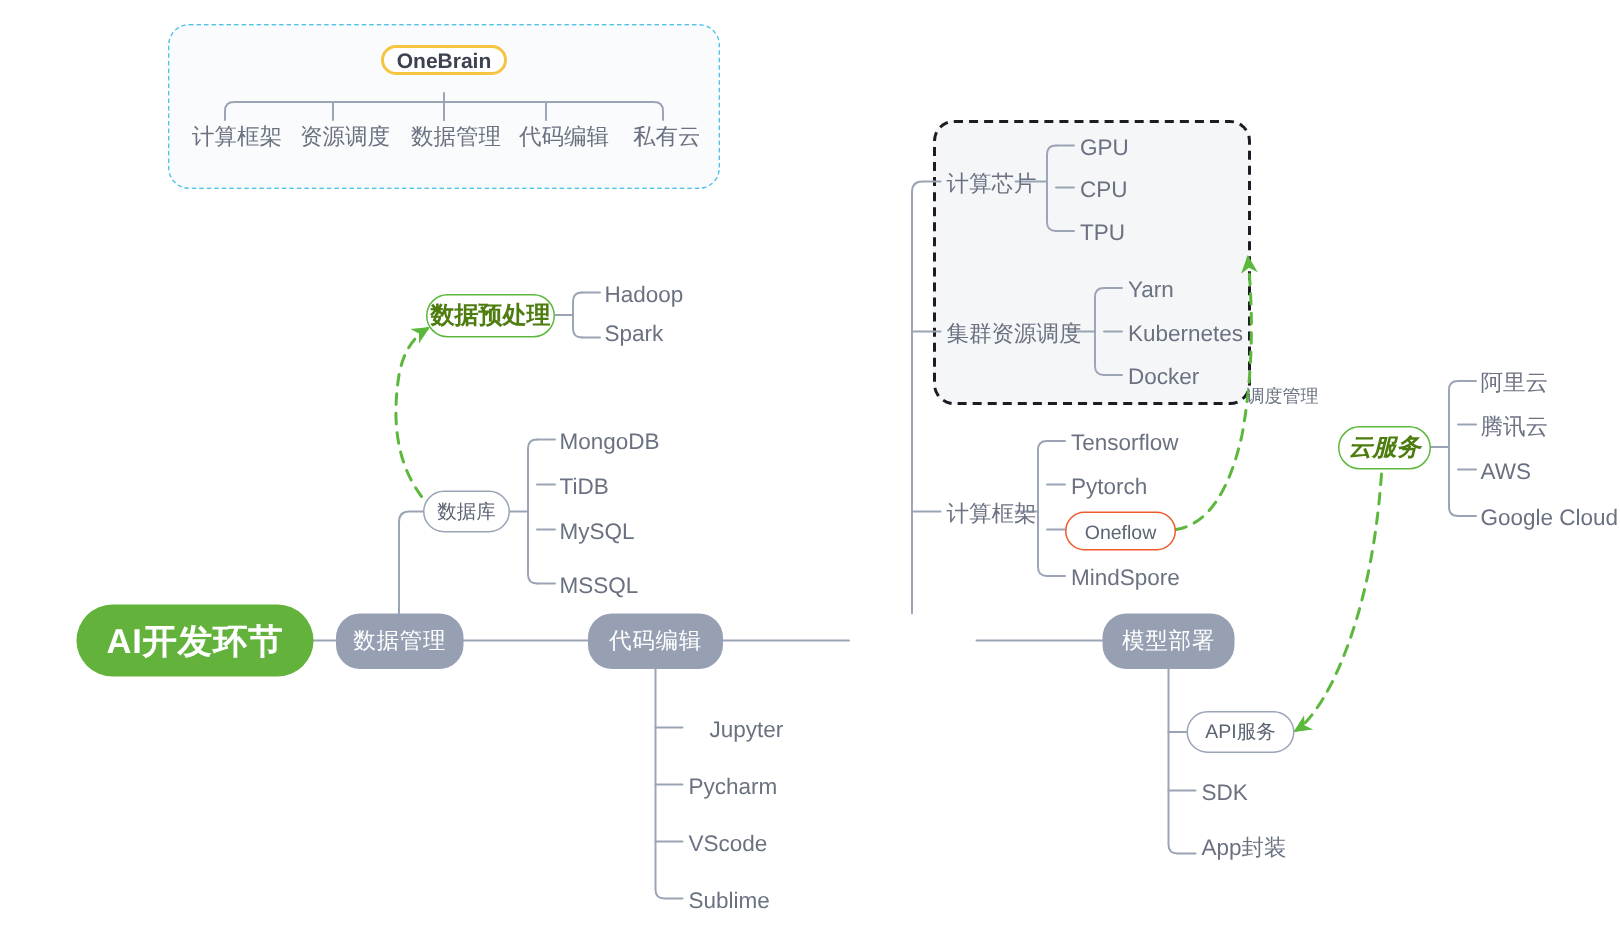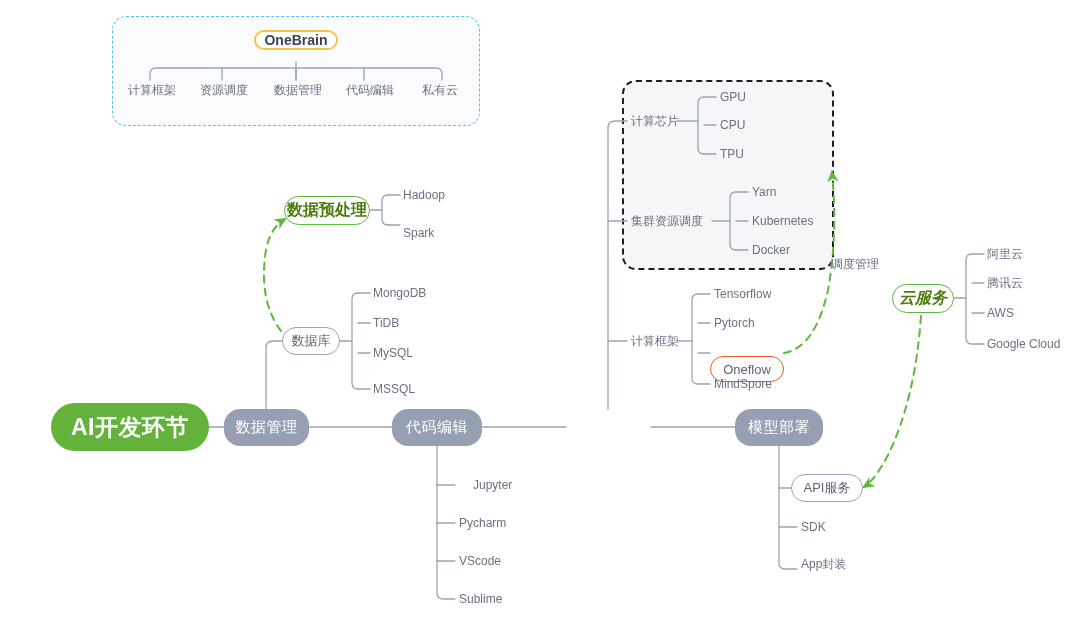--- a/index.html
+++ b/index.html
@@ -81,21 +81,21 @@
     color: #3c4250;
     font-size: 14px;
     font-weight: bold;
     border: 2px solid #f5c542;
     border-radius: 17px;
   }
   
   .leaf {
     position: absolute;
     color: #6a7180;
-    font-size: 12px;
+    font-size: 15px;
     white-space: nowrap;
     line-height: 1;
   }
   
   .group-cyan {
     position: absolute;
     box-sizing: border-box;
     background: #fafbfc;
     border: 1.6px dashed #4ec3e8;
     border-radius: 14px;
@@ -226,21 +226,21 @@
     <span>代码编辑</span>
   </div>
   <div class="node spine-node" style="left:735px; top:409px; width:88px; height:37px;">
     <span>模型部署</span>
   </div>
 
   <div class="node bubble-green" style="left:284px; top:196px; width:86px; height:29px;">
     <span>数据预处理</span>
   </div>
   <div class="leaf" style="left:403px; top:189px;"><span>Hadoop</span></div>
-  <div class="leaf" style="left:403px; top:227px;"><span>Spark</span></div>
+  <div class="leaf" style="left:403px; top:215px;"><span>Spark</span></div>
 
   <div class="node bubble-gray" style="left:282px; top:327px; width:58px; height:28px;">
     <span>数据库</span>
   </div>
   <div class="leaf" style="left:373px; top:287px;"><span>MongoDB</span></div>
   <div class="leaf" style="left:373px; top:317px;"><span>TiDB</span></div>
   <div class="leaf" style="left:373px; top:347px;"><span>MySQL</span></div>
   <div class="leaf" style="left:373px; top:383px;"><span>MSSQL</span></div>
 
   <div class="leaf" style="left:473px; top:479px;text-align:center;"><span>Jupyter</span></div>
@@ -254,21 +254,21 @@
   <div class="leaf" style="left:720px; top:148px;"><span>TPU</span></div>
 
   <div class="leaf" style="left:631px; top:215px;"><span>集群资源调度</span></div>
   <div class="leaf" style="left:752px; top:186px;"><span>Yarn</span></div>
   <div class="leaf" style="left:752px; top:215px;"><span>Kubernetes</span></div>
   <div class="leaf" style="left:752px; top:244px;"><span>Docker</span></div>
 
   <div class="leaf" style="left:631px; top:335px;"><span>计算框架</span></div>
   <div class="leaf" style="left:714px; top:288px;"><span>Tensorflow</span></div>
   <div class="leaf" style="left:714px; top:317px;"><span>Pytorch</span></div>
-  <div class="node bubble-orange" style="left:710px; top:356px; width:74px; height:26px;">
+  <div class="node bubble-orange" style="left:710px; top:341px; width:74px; height:26px;">
     <span>Oneflow</span>
   </div>
   <div class="leaf" style="left:714px; top:378px;"><span>MindSpore</span></div>
 
   <div class="node bubble-gray" style="left:791px; top:474px; width:72px; height:28px;">
     <span>API服务</span>
   </div>
   <div class="leaf" style="left:801px; top:521px;"><span>SDK</span></div>
   <div class="leaf" style="left:801px; top:558px;"><span>App封装</span></div>
 

